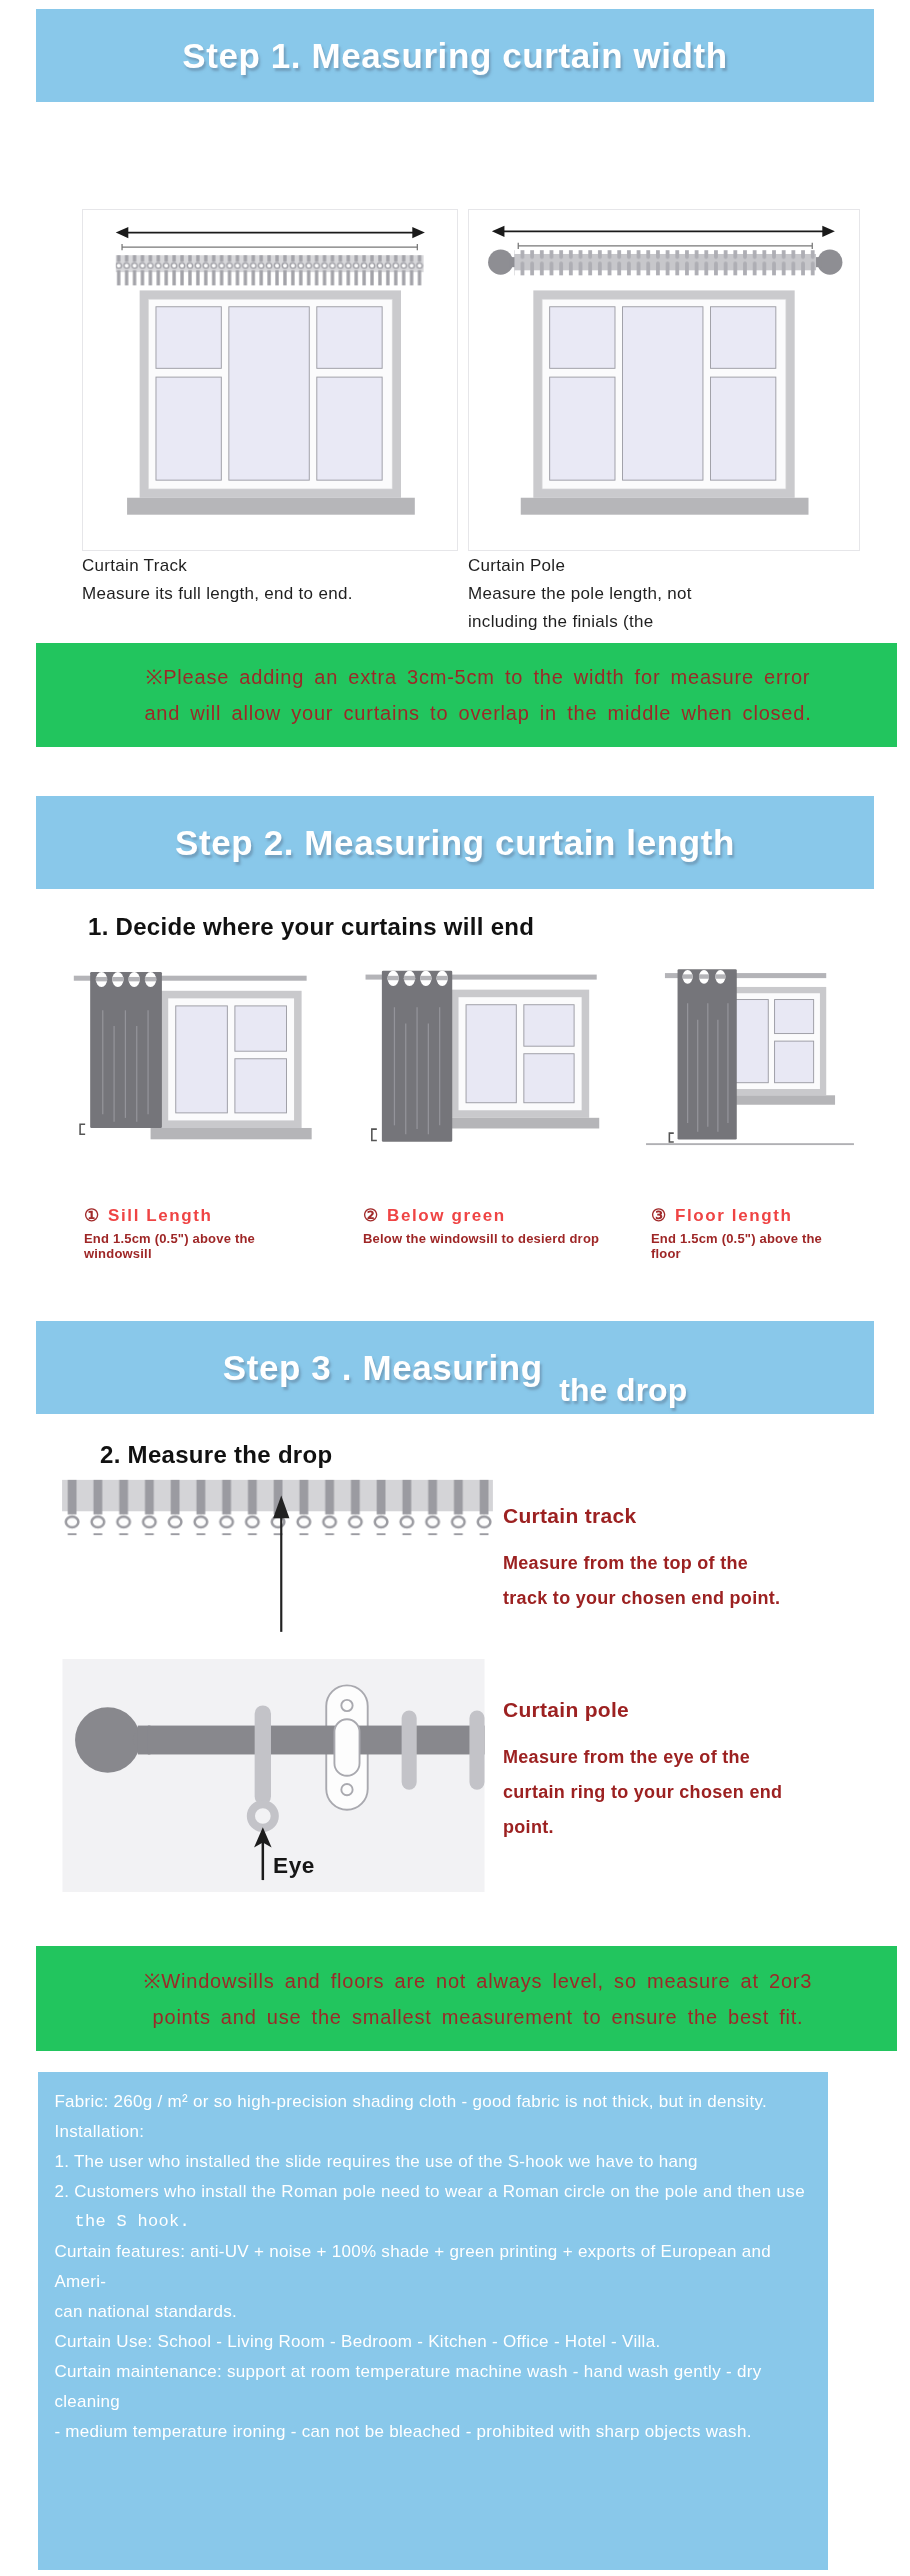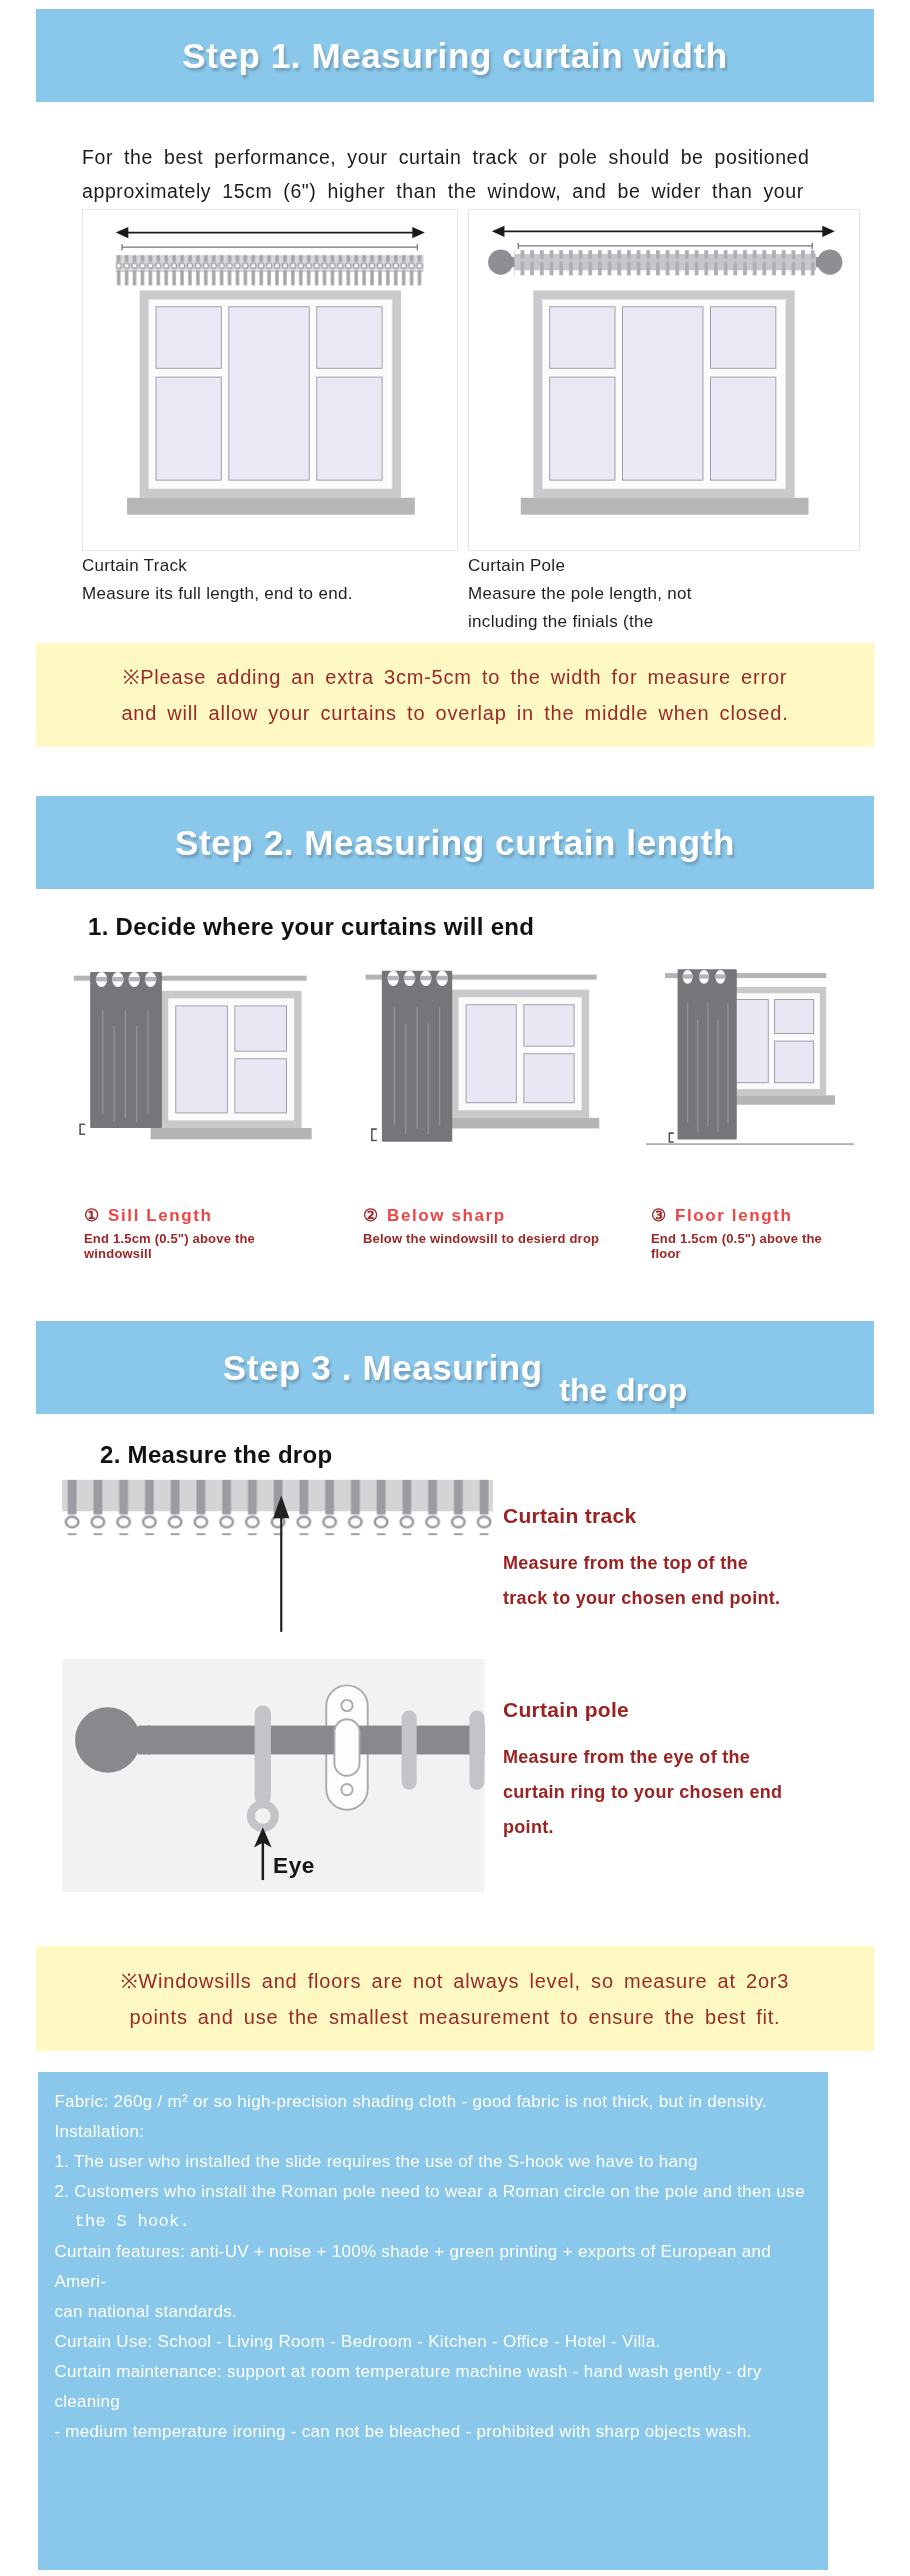--- a/index.html
+++ b/index.html
@@ -7,23 +7,23 @@
         font-family:"Liberation Sans",sans-serif;}
   .banner{position:absolute;left:36px;width:838px;height:93px;background:#89c8ea;
           display:flex;align-items:center;justify-content:center;}
   .banner-text{font-size:35px;font-weight:bold;color:#ffffff;letter-spacing:0.6px;
                text-shadow:1.9px 3.1px 2.5px rgba(96,130,158,0.6);white-space:pre;}
   .banner-sub{font-size:32px;margin-left:16.4px;letter-spacing:0;margin-top:45px;}
   .intro{position:absolute;left:82px;top:140px;width:805px;font-size:19.5px;color:#1c1c1c;
          letter-spacing:0.6px;word-spacing:5px;line-height:34px;}
   .diag-box{position:absolute;top:209px;height:340px;background:#ffffff;border:0.6px solid #e6e6e9;}
   .caption{position:absolute;top:552px;font-size:17px;color:#1f1f1f;letter-spacing:0.3px;line-height:28px;}
-  .note{position:absolute;left:36px;width:838px;background:#fef9c3;display:flex;flex-direction:column;
+  .note{position:absolute;left:36px;width:838px;background:#22c55e;display:flex;flex-direction:column;
         justify-content:center;text-align:center;color:#9c2828;font-size:20px;
-        letter-spacing:0.8px;word-spacing:3.8px;line-height:36px;}
+        letter-spacing:0.8px;word-spacing:3.8px;line-height:36px;padding-left:23px;}
   .h-black{position:absolute;font-size:24px;font-weight:bold;color:#111111;letter-spacing:0.3px;margin-left:18px;}
   .mini{position:absolute;top:963px;}
   .mini-cap{margin-top:7.5px;}
   .mini-cap-row{display:flex;align-items:baseline;}
   .mini-num{font-size:17px;font-weight:bold;color:#a12a2a;margin-right:8.8px;}
   .mini-label{font-size:17px;font-weight:bold;color:#ef4444;letter-spacing:1.6px;margin-top:44px;}
   .mini-desc{font-size:13px;font-weight:bold;color:#9e2626;margin-top:5px;letter-spacing:0.2px;}
   .red-title{position:absolute;font-size:21px;font-weight:bold;color:#9c2121;letter-spacing:0.3px;}
   .red-desc{position:absolute;font-size:18px;font-weight:bold;color:#9c2121;line-height:35px;letter-spacing:0.3px;}
   .pole-panel{position:absolute;left:62px;top:1659px;width:423px;height:233px;}
@@ -36,24 +36,20 @@
 </style>
 </head>
 <body>
 
 <div class="page">
 
   <div class="banner" style="top:9.4px">
     <span class="banner-text">Step 1. Measuring curtain width</span>
   </div>
 
-  <div class="intro">
-    <div>For the best performance, your curtain track or pole should be positioned</div>
-    <div>approximately 15cm (6") higher than the window, and be wider than your</div>
-  </div>
 
   <div class="diag-box" style="left:82px;width:374px">
     <svg width="374" height="338" viewBox="0 0 595 538">
       <defs>
         <pattern id="hk1" width="12.6" height="48" patternUnits="userSpaceOnUse">
           <rect x="3.6" y="0" width="5.4" height="34" fill="#a3a3a9"></rect>
           <circle cx="6.3" cy="40.5" r="4.3" fill="#ffffff" stroke="#a3a3a9" stroke-width="2.4"></circle>
         </pattern>
       </defs>
       <g>
@@ -197,21 +193,21 @@
         <rect x="47" y="20" width="18" height="7" fill="#b4b4b8"></rect>
         <rect x="73" y="20" width="18" height="7" fill="#b4b4b8"></rect>
         <rect x="99" y="20" width="18" height="7" fill="#b4b4b8"></rect>
         <rect x="125" y="20" width="18" height="7" fill="#b4b4b8"></rect>
       </g>
       <path d="M30,264 h-8 v18 h8" stroke="#555" stroke-width="2.5" fill="none"></path>
     </svg>
     <div class="mini-cap" style="padding-left:5px">
       <div class="mini-cap-row">
         <span class="mini-num">②</span>
-        <span class="mini-label">Below sharp</span>
+        <span class="mini-label">Below green</span>
       </div>
       <div class="mini-desc">Below the windowsill to desierd drop</div>
     </div>
   </div>
 
   <div class="mini" style="left:646px;width:208px">
     <svg width="208" height="189" viewBox="0 0 330 300">
       <rect x="30" y="16" width="256" height="8" fill="#b4b4b8"></rect>
       <g>
         <rect x="118" y="38" width="168" height="172" fill="#c9c9cc"></rect>

